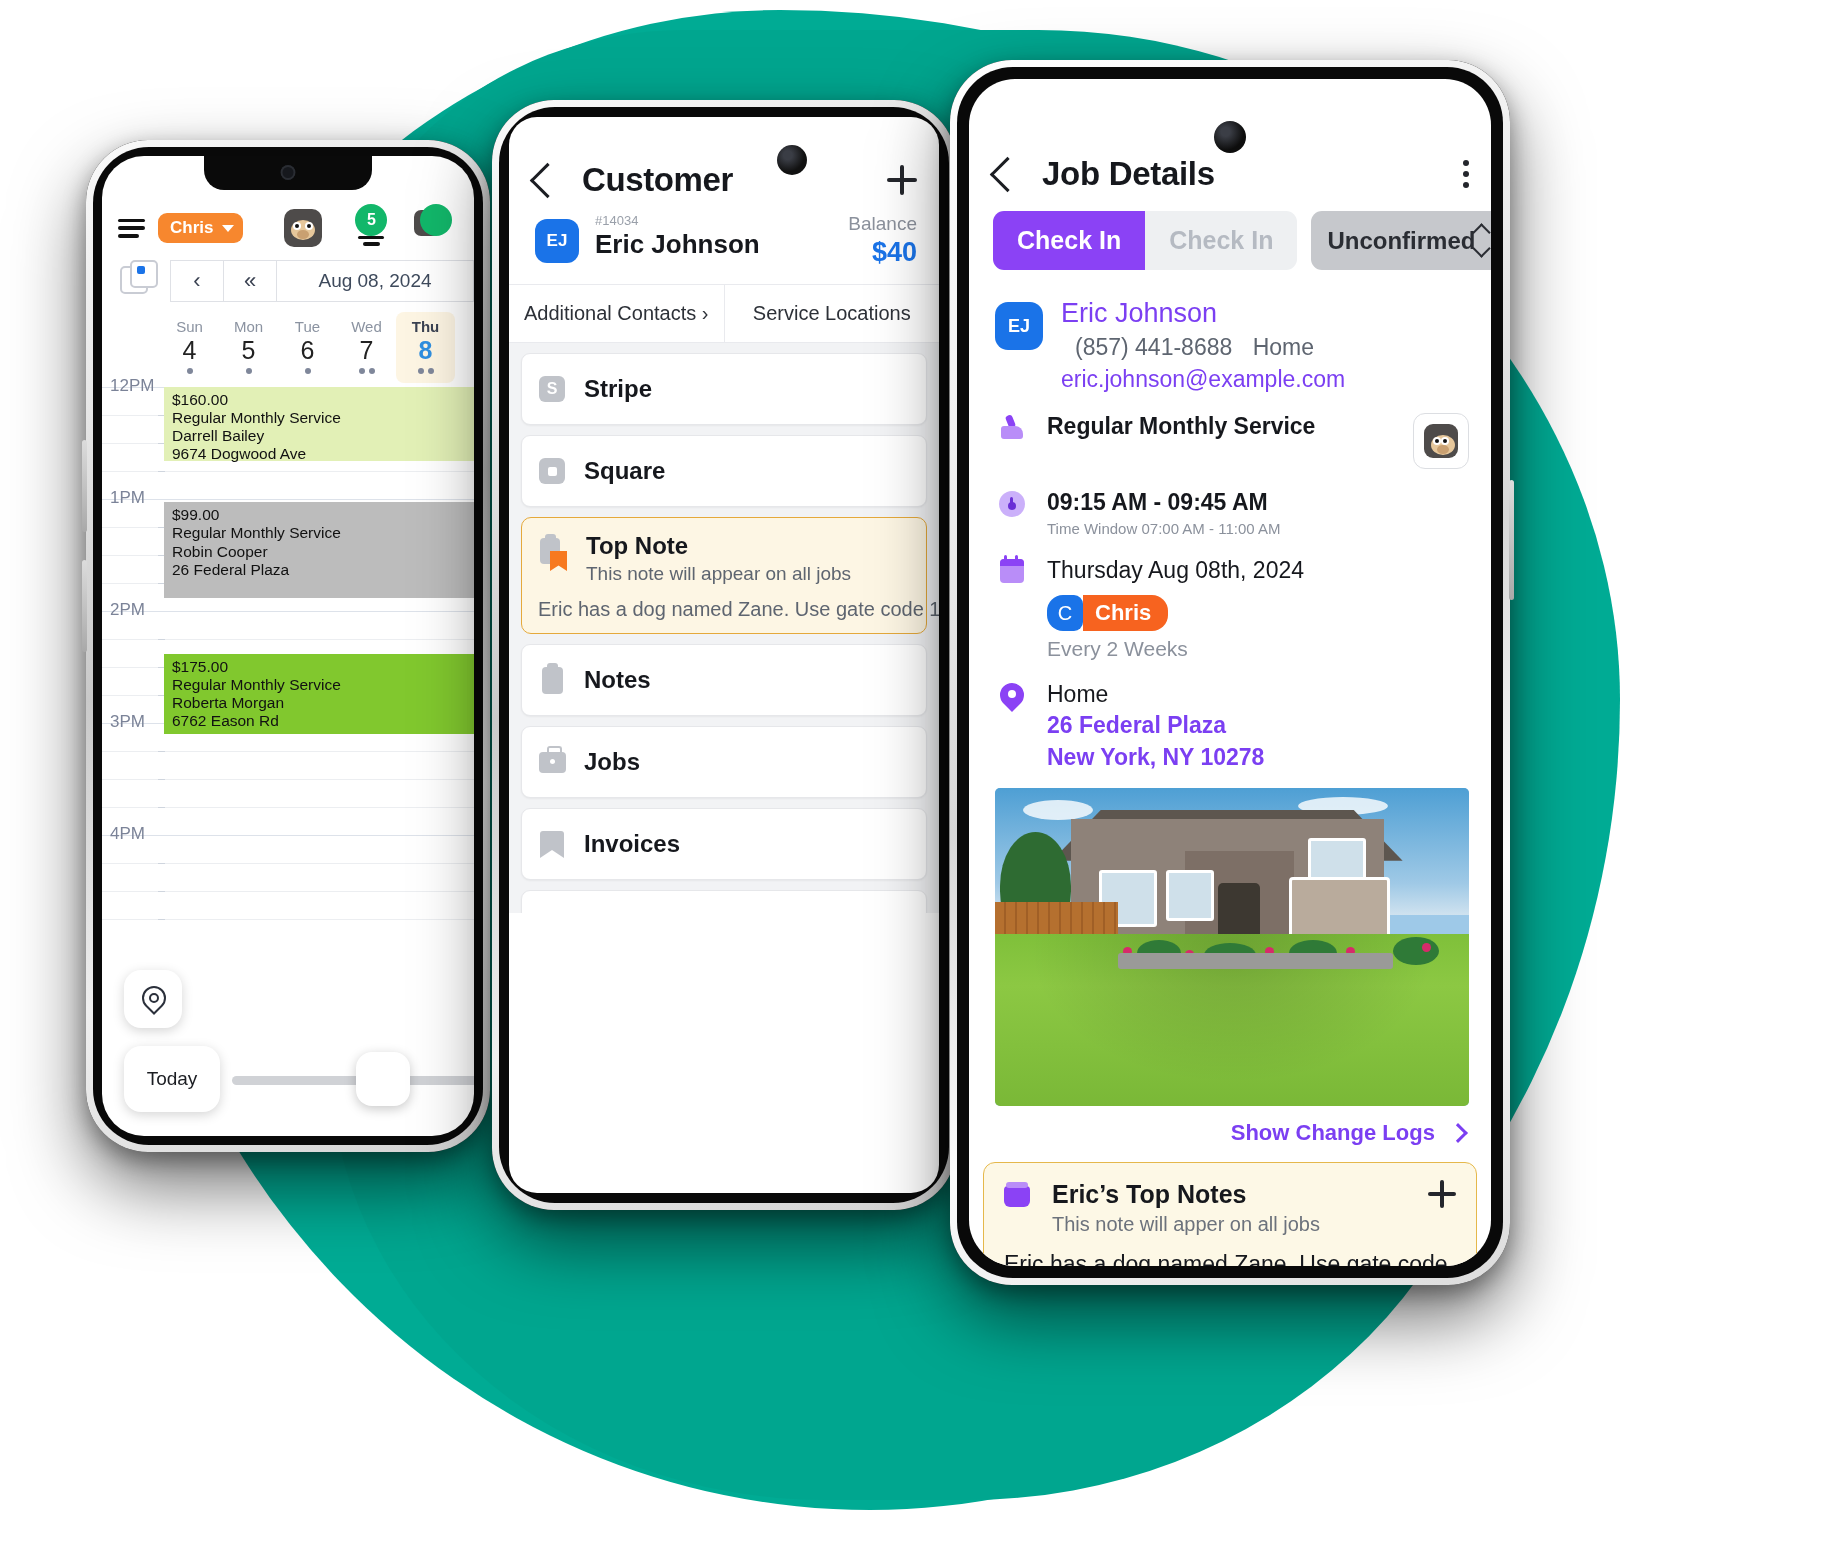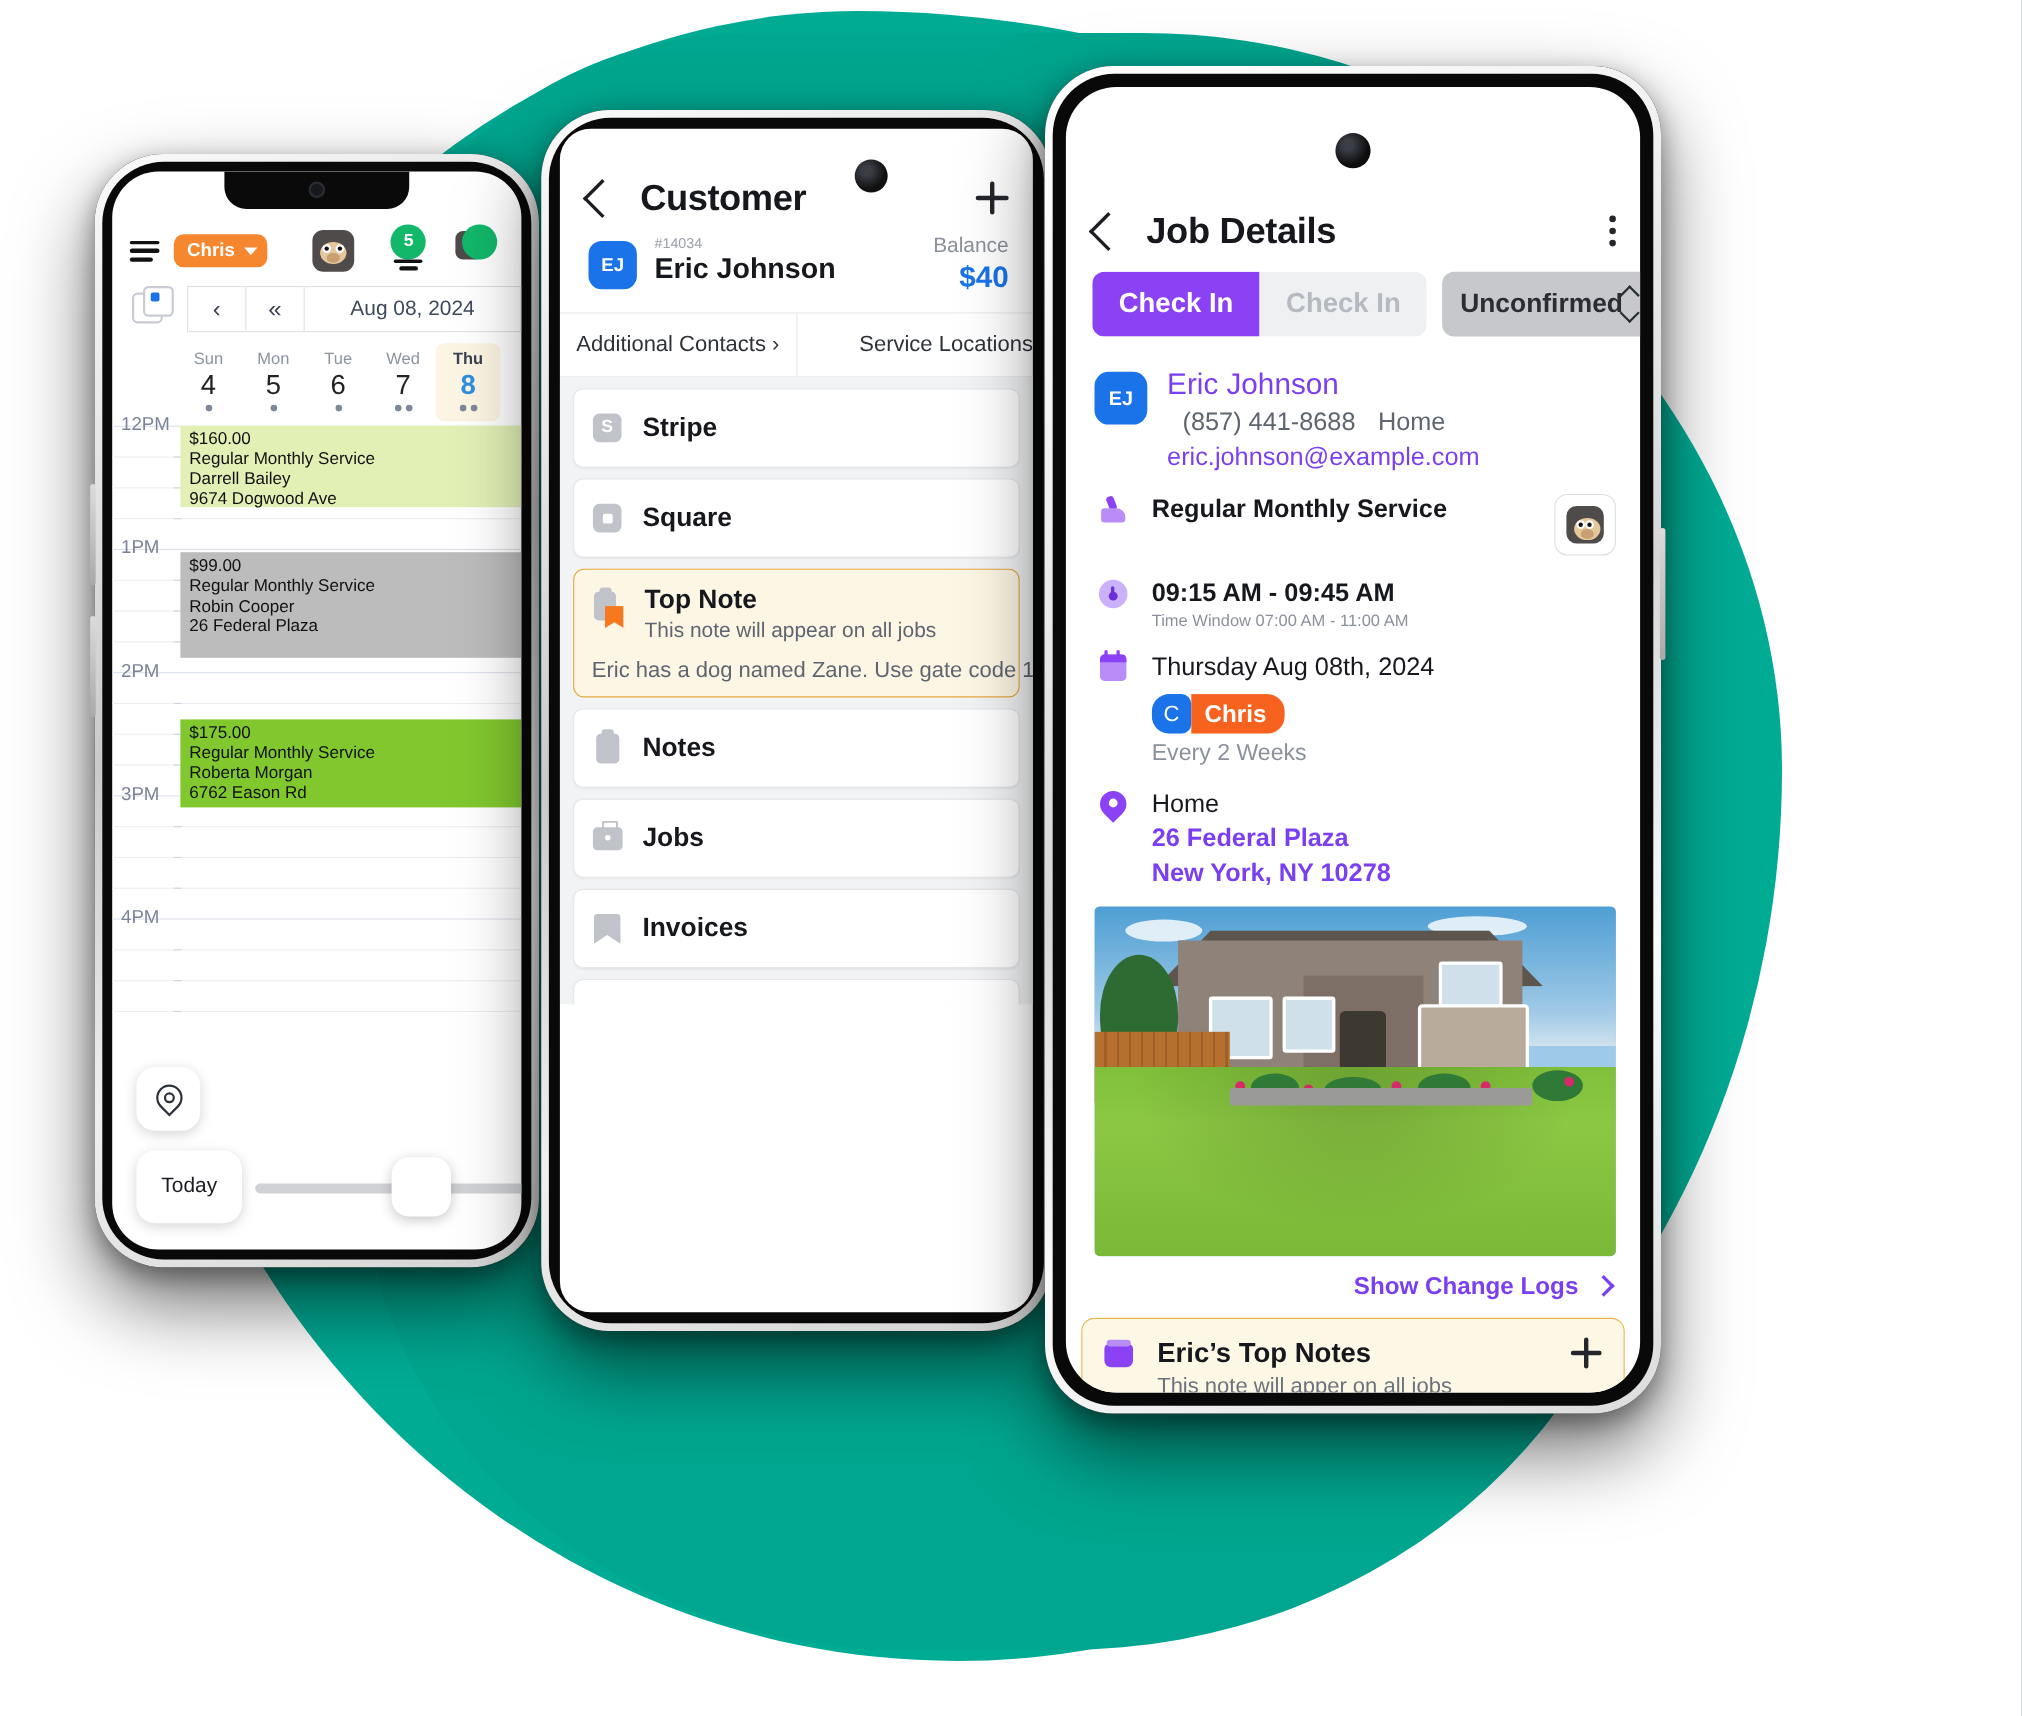--- a/index.html
+++ b/index.html
@@ -135,21 +135,21 @@
   .p2-contact{padding:10px 0 0 86px;}
   .ph-row{display:flex;align-items:center;gap:12px;}
   .ph{font-size:23px;color:#7b3ff2;}
   .mobpill{display:flex;align-items:center;gap:9px;background:#f0f1f3;border-radius:16px;padding:3px 13px 3px 4px;}
   .chk{width:25px;height:25px;border-radius:50%;background:#22b455;position:relative;}
   .chk:after{content:"";position:absolute;left:8px;top:5px;width:6px;height:11px;border:2.6px solid #fff;border-top:none;border-left:none;transform:rotate(42deg);}
   .mobpill span{font-size:19px;color:#5d6470;}
   .mail{font-size:22px;color:#7b3ff2;margin-top:9px;}
   .p2-tabs{display:flex;border-top:1px solid #e9eaee;border-bottom:1px solid #e9eaee;margin-top:16px;}
   .p2-tabs .t{flex:1;padding:17px 0;text-align:center;font-size:20px;color:#2d3138;position:relative;}
-  .p2-tabs .t+.t{border-left:1px solid #e9eaee;text-align:right;}
+  .p2-tabs .t+.t{border-left:1px solid #e9eaee;}
   .p2-list{background:#f2f3f5;padding:10px 0 0;height:560px;overflow:hidden;}
   .lrow{background:#fff;margin:0 12px 10px;border-radius:9px;border:1px solid #e6e7ea;
       box-shadow:0 1px 2px rgba(0,0,0,.05);display:flex;align-items:center;padding:21px 16px;}
   .lrow .lbl{font-size:24px;font-weight:700;color:#16181d;margin-left:18px;}
   .licon{width:28px;height:28px;flex:0 0 auto;display:flex;align-items:center;justify-content:center;}
   .sq{width:26px;height:26px;border-radius:6px;background:#c0c3c9;color:#fff;font-size:16px;font-weight:700;
       display:flex;align-items:center;justify-content:center;}
   .sq.inner:after{content:"";width:9px;height:9px;background:#fff;border-radius:2px;}
   .clip{width:21px;height:27px;border-radius:4px;background:#c0c3c9;position:relative;}
   .clip:before{content:"";position:absolute;left:5px;top:-4px;width:11px;height:7px;border-radius:3px;background:#c0c3c9;}
@@ -173,21 +173,21 @@
   .noteic .pad:before{content:"";position:absolute;left:5px;top:-4px;width:11px;height:7px;border-radius:3px;background:#c0c3c9;}
   .noteic .bmk{position:absolute;left:12px;top:13px;width:17px;height:20px;background:#f7791f;
       clip-path:polygon(0 0,100% 0,100% 100%,50% 73%,0 100%);}
 
   
   #phone3{left:950px;top:60px;width:560px;height:1225px;}
   #phone3 .bezel{background:linear-gradient(150deg,#ffffff 0%,#f0f0f0 25%,#d7d7d7 50%,#fbfbfb 72%,#dcdcdc 100%);}
   #phone3 .screen{inset:19px;border-radius:46px;}
   .p3-cam{position:absolute;left:50%;transform:translateX(-50%);top:42px;width:32px;height:32px;border-radius:50%;
       background:radial-gradient(circle at 36% 34%,#3b3e46 0 15%,#0d0d0d 62%);z-index:8;}
-  .p3-head{display:flex;align-items:center;padding:112px 22px 0 26px;}
+  .p3-head{display:flex;align-items:center;padding:76px 22px 0 26px;}
   .p3-title{font-size:33px;font-weight:700;color:#16181d;letter-spacing:-.3px;}
   .kebab{margin-left:auto;display:flex;flex-direction:column;gap:5px;}
   .kebab i{width:6px;height:6px;border-radius:50%;background:#24262c;display:block;}
   .p3-btns{display:flex;gap:14px;padding:18px 22px 0 24px;}
   .seg{display:flex;border-radius:11px;overflow:hidden;flex:0 0 auto;}
   .seg .a{background:#8b42f5;color:#fff;font-size:25px;font-weight:700;padding:15px 24px;}
   .seg .b{background:#eef0f2;color:#b5bac2;font-size:25px;font-weight:600;padding:15px 24px;}
   .unconf{flex:1;background:#c6c8cc;border-radius:11px;display:flex;align-items:center;padding:0 16px;
       font-size:24px;font-weight:600;color:#2a2d33;}
   .chevud{margin-left:auto;display:flex;flex-direction:column;gap:3px;align-items:center;color:#2a2d33;}

